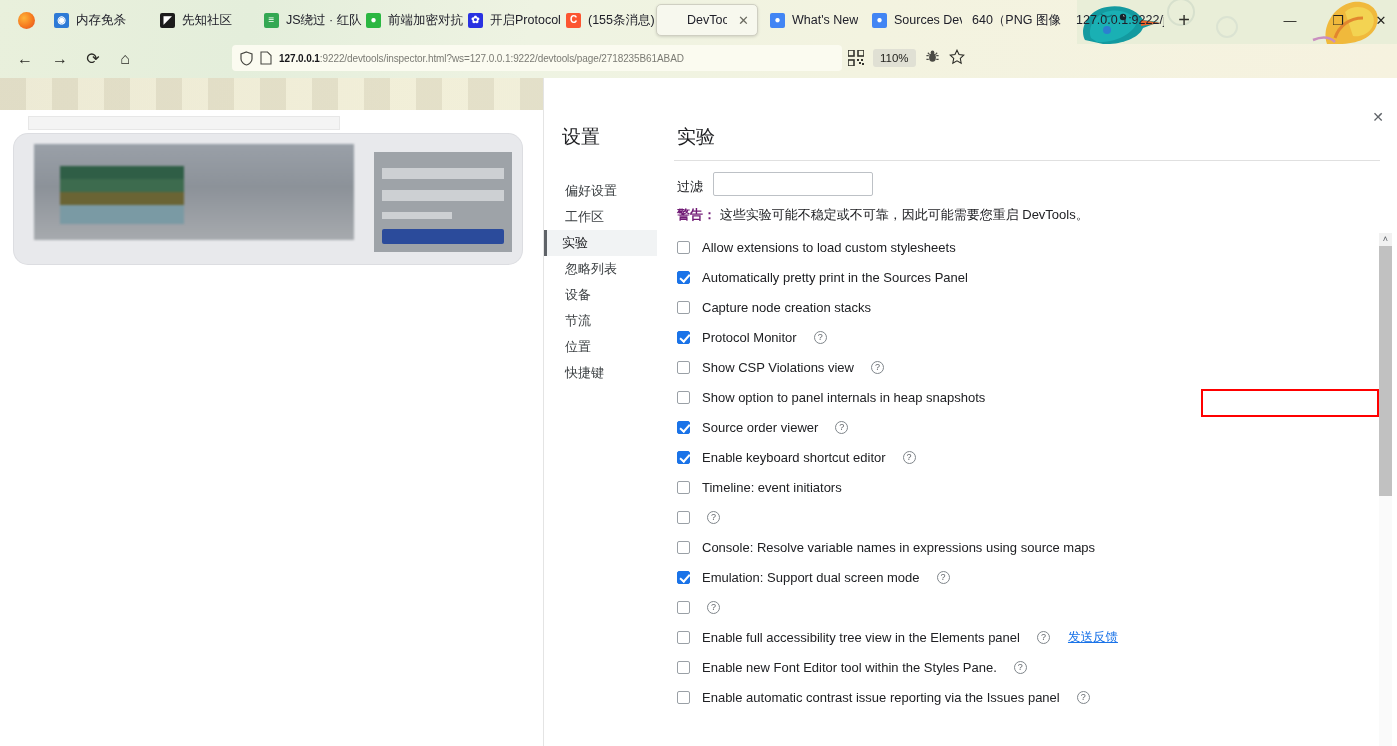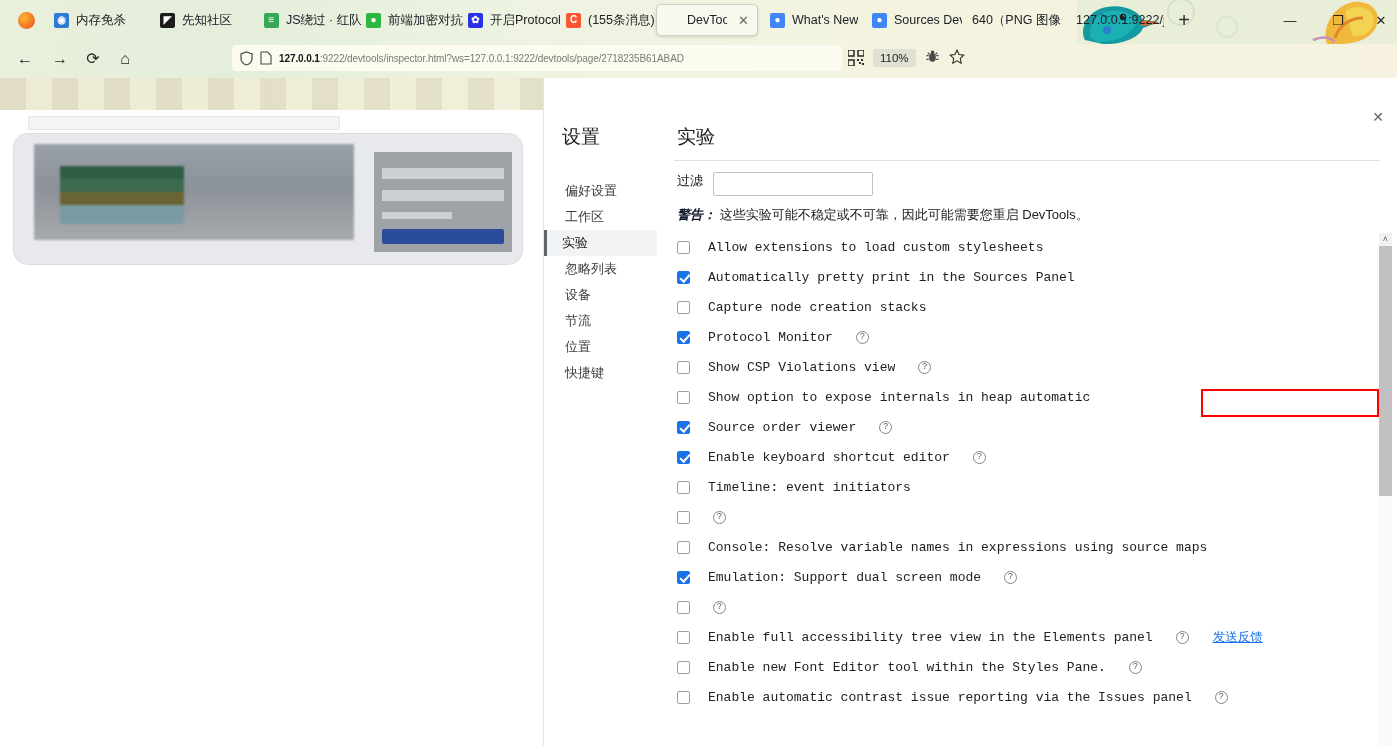--- a/index.html
+++ b/index.html
@@ -168,42 +168,42 @@
   #pane-title {
     position: absolute; top: 10px; left: 20px;
     font-size: 19px; color: #202124; font-weight: 400;
   }
   #pane-divider {
     position:absolute; top: 46px; left: 17px; width: 706px; height: 1px;
     background:#e0e0e0;
   }
   #filter-row {
     position: absolute; top: 58px; left: 20px;
-    display: flex; align-items: flex-start; gap: 10px;
+    display: flex; align-items: flex-end; gap: 10px;
   }
   #filter-label { font-size: 13px; color: #202124; }
   #filter-input {
     width: 160px; height: 24px;
     border: 1px solid #bdc1c6; border-radius: 2px;
     background: #fff; font-size: 12px; padding: 0 6px;
     font-family: "Liberation Sans", sans-serif; color:#202124;
   }
   #warning-row {
     position: absolute; top: 92px; left: 20px;
     font-size: 13px; color: #202124; white-space: nowrap;
   }
-  #warning-row .warn-key { color: #0f172a; font-weight: 700; font-style: italic; }
+  #warning-row .warn-key { color: #701a75; font-weight: 700; }
 
   #experiments-scroll {
     position: absolute; top: 118px; left: 0;
     width: 741px; height: 514px; overflow: hidden;
   }
   .exp-row {
     height: 30px; display: flex; align-items: center;
-    padding-left: 20px; gap: 18px; font-family: Liberation Mono, monospace;
+    padding-left: 20px; gap: 12px;
   }
   .cbx {
     width: 13px; height: 13px; flex: 0 0 13px;
     border: 1px solid #9aa0a6; border-radius: 2px; background: #fff;
     position: relative;
   }
   .cbx.on { background: #1a73e8; border-color: #1a73e8; }
   .cbx.on:after {
     content: ""; position: absolute; left: 4px; top: 0.5px;
     width: 3.5px; height: 8px;
@@ -433,21 +433,21 @@
           <span class="exp-label">Protocol Monitor</span>
           <span class="help-icon">?</span>
         </div>
         <div class="exp-row">
           <span class="cbx"></span>
           <span class="exp-label">Show CSP Violations view</span>
           <span class="help-icon">?</span>
         </div>
         <div class="exp-row">
           <span class="cbx"></span>
-          <span class="exp-label">Show option to expose internals in heap automatic</span>
+          <span class="exp-label">Show option to panel internals in heap snapshots</span>
         </div>
         <div class="exp-row">
           <span class="cbx on"></span>
           <span class="exp-label">Source order viewer</span>
           <span class="help-icon">?</span>
         </div>
         <div class="exp-row">
           <span class="cbx on"></span>
           <span class="exp-label">Enable keyboard shortcut editor</span>
           <span class="help-icon">?</span>

